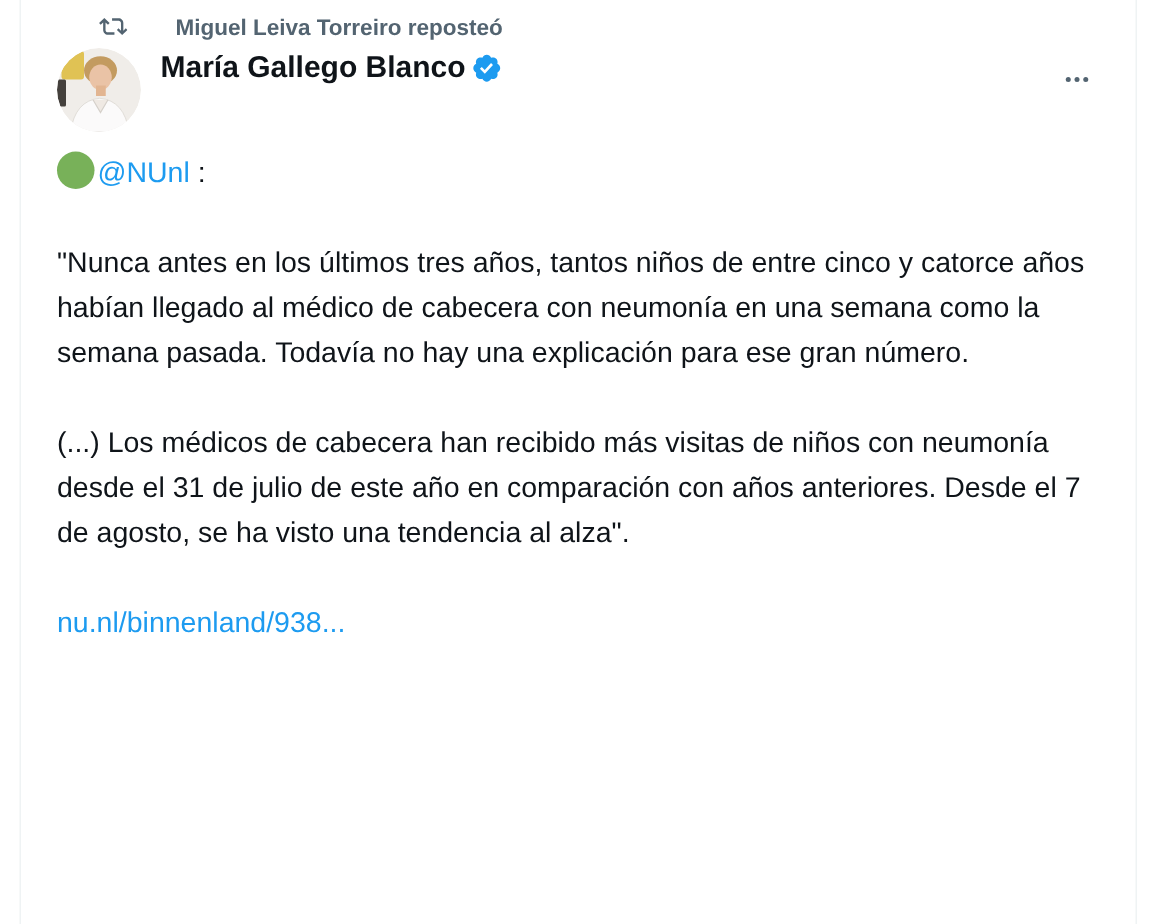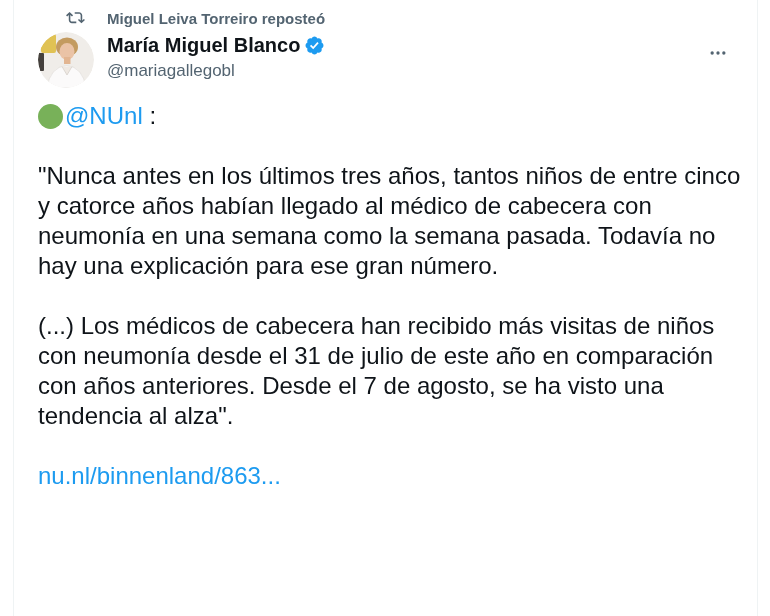--- a/index.html
+++ b/index.html
@@ -24,21 +24,21 @@
     color: #536471;
     font-weight: 700;
     font-size: 15px;
     cursor: pointer;
   }
   .social-row .repost-icon-wrap {
     margin-left: 28px;
     width: 19px; height: 19px;
     display: inline-flex;
   }
-  .social-row .social-text { margin-left: 22px; text-align: right; }
+  .social-row .social-text { margin-left: 32px; text-align: right; }
   
   .author-row { display: flex; margin-top: 4px; position: relative; }
   .avatar-wrap {
     width: 56px; height: 56px;
     border-radius: 50%;
     overflow: hidden;
     flex: 0 0 56px;
     cursor: pointer;
   }
   .author-meta { margin-left: 13px; padding-top: 1px; }
@@ -51,21 +51,21 @@
   .author-handle { font-size: 17px; color: #536471; line-height: 21px; margin-top: 3px; cursor: pointer; }
   .more-btn {
     position: absolute;
     right: 10px; top: 4px;
     width: 34px; height: 34px;
     display: flex; align-items: center; justify-content: center;
     border: none; background: transparent; cursor: pointer;
     border-radius: 50%;
   }
   
-  .tweet-body { margin-top: 13px; font-size: 24px; line-height: 30px; color: #0f1419; }
+  .tweet-body { margin-top: 13px; font-size: 19px; line-height: 30px; color: #0f1419; }
   .mention-line { height: 30px; }
   .emoji-green {
     display: inline-block;
     width: 25px; height: 25px;
     border-radius: 50%;
     background: #78b159;
     vertical-align: -5px;
     margin-right: 2px;
   }
   a.mention, a.tweet-link { color: #1d9bf0; text-decoration: none; cursor: pointer; }
@@ -101,42 +101,41 @@
           <ellipse cx="29" cy="15" rx="11" ry="9.5" fill="#c39b60"></ellipse>
           <ellipse cx="29" cy="19.5" rx="7.5" ry="8.5" fill="#eac3a6"></ellipse>
           <rect x="26" y="25" width="6.5" height="7" fill="#e2b591"></rect>
           <path d="M9 56 Q12 35 28.5 33.5 Q45 35 48 56 Z" fill="#fbfafa" stroke="#dedad5" stroke-width="0.6"></path>
           <path d="M24 34.5 L29 43 L34 34.5" fill="#efe9e3" stroke="#d5d0ca" stroke-width="0.8"></path>
         </g>
       </svg>
     </div>
     <div class="author-meta">
       <div class="author-name-line">
-        <span class="author-name">María Miguel Blanco</span>
+        <span class="author-name">María Gallego Blanco</span>
         <span class="verified-wrap">
           <svg viewBox="0 0 24 24" width="21" height="21" fill="#1d9bf0" aria-hidden="true">
             <path fill-rule="evenodd" d="M22.25 12c0-1.43-.88-2.67-2.19-3.34.46-1.39.2-2.9-.81-3.91s-2.52-1.27-3.91-.81c-.66-1.31-1.91-2.19-3.34-2.19s-2.67.88-3.33 2.19c-1.4-.46-2.91-.2-3.92.81s-1.26 2.52-.8 3.91c-1.31.67-2.2 1.91-2.2 3.34s.89 2.67 2.2 3.34c-.46 1.39-.21 2.9.8 3.91s2.52 1.26 3.91.81c.67 1.31 1.91 2.19 3.34 2.19s2.68-.88 3.34-2.19c1.39.45 2.9.2 3.91-.81s1.27-2.52.81-3.91c1.31-.67 2.19-1.91 2.19-3.34zm-11.71 4.2L6.8 12.46l1.41-1.42 2.26 2.26 4.8-5.23 1.47 1.36-6.2 6.77z"></path>
           </svg>
         </span>
       </div>
-      <div class="author-handle">@mariagallegobl</div>
     </div>
     <button class="more-btn">
       <svg viewBox="0 0 24 24" width="20" height="20" fill="#536471" aria-hidden="true">
         <circle cx="5" cy="12" r="2"></circle>
           <circle cx="12" cy="12" r="2"></circle>
           <circle cx="19" cy="12" r="2"></circle>
       </svg>
     </button>
   </div>
 
   <div class="tweet-body">
     <div class="mention-line">
       <span class="emoji-green"></span><a class="mention">@NUnl</a><span> :</span>
     </div>
     <p>"Nunca antes en los últimos tres años, tantos niños de entre cinco y catorce años habían llegado al médico de cabecera con neumonía en una semana como la semana pasada. Todavía no hay una explicación para ese gran número.</p>
     <p>(...) Los médicos de cabecera han recibido más visitas de niños con neumonía desde el 31 de julio de este año en comparación con años anteriores. Desde el 7 de agosto, se ha visto una tendencia al alza".</p>
     <div class="link-line">
-      <a class="tweet-link">nu.nl/binnenland/863...</a>
+      <a class="tweet-link">nu.nl/binnenland/938...</a>
     </div>
   </div>
 
 </div>
 
 </body></html>

